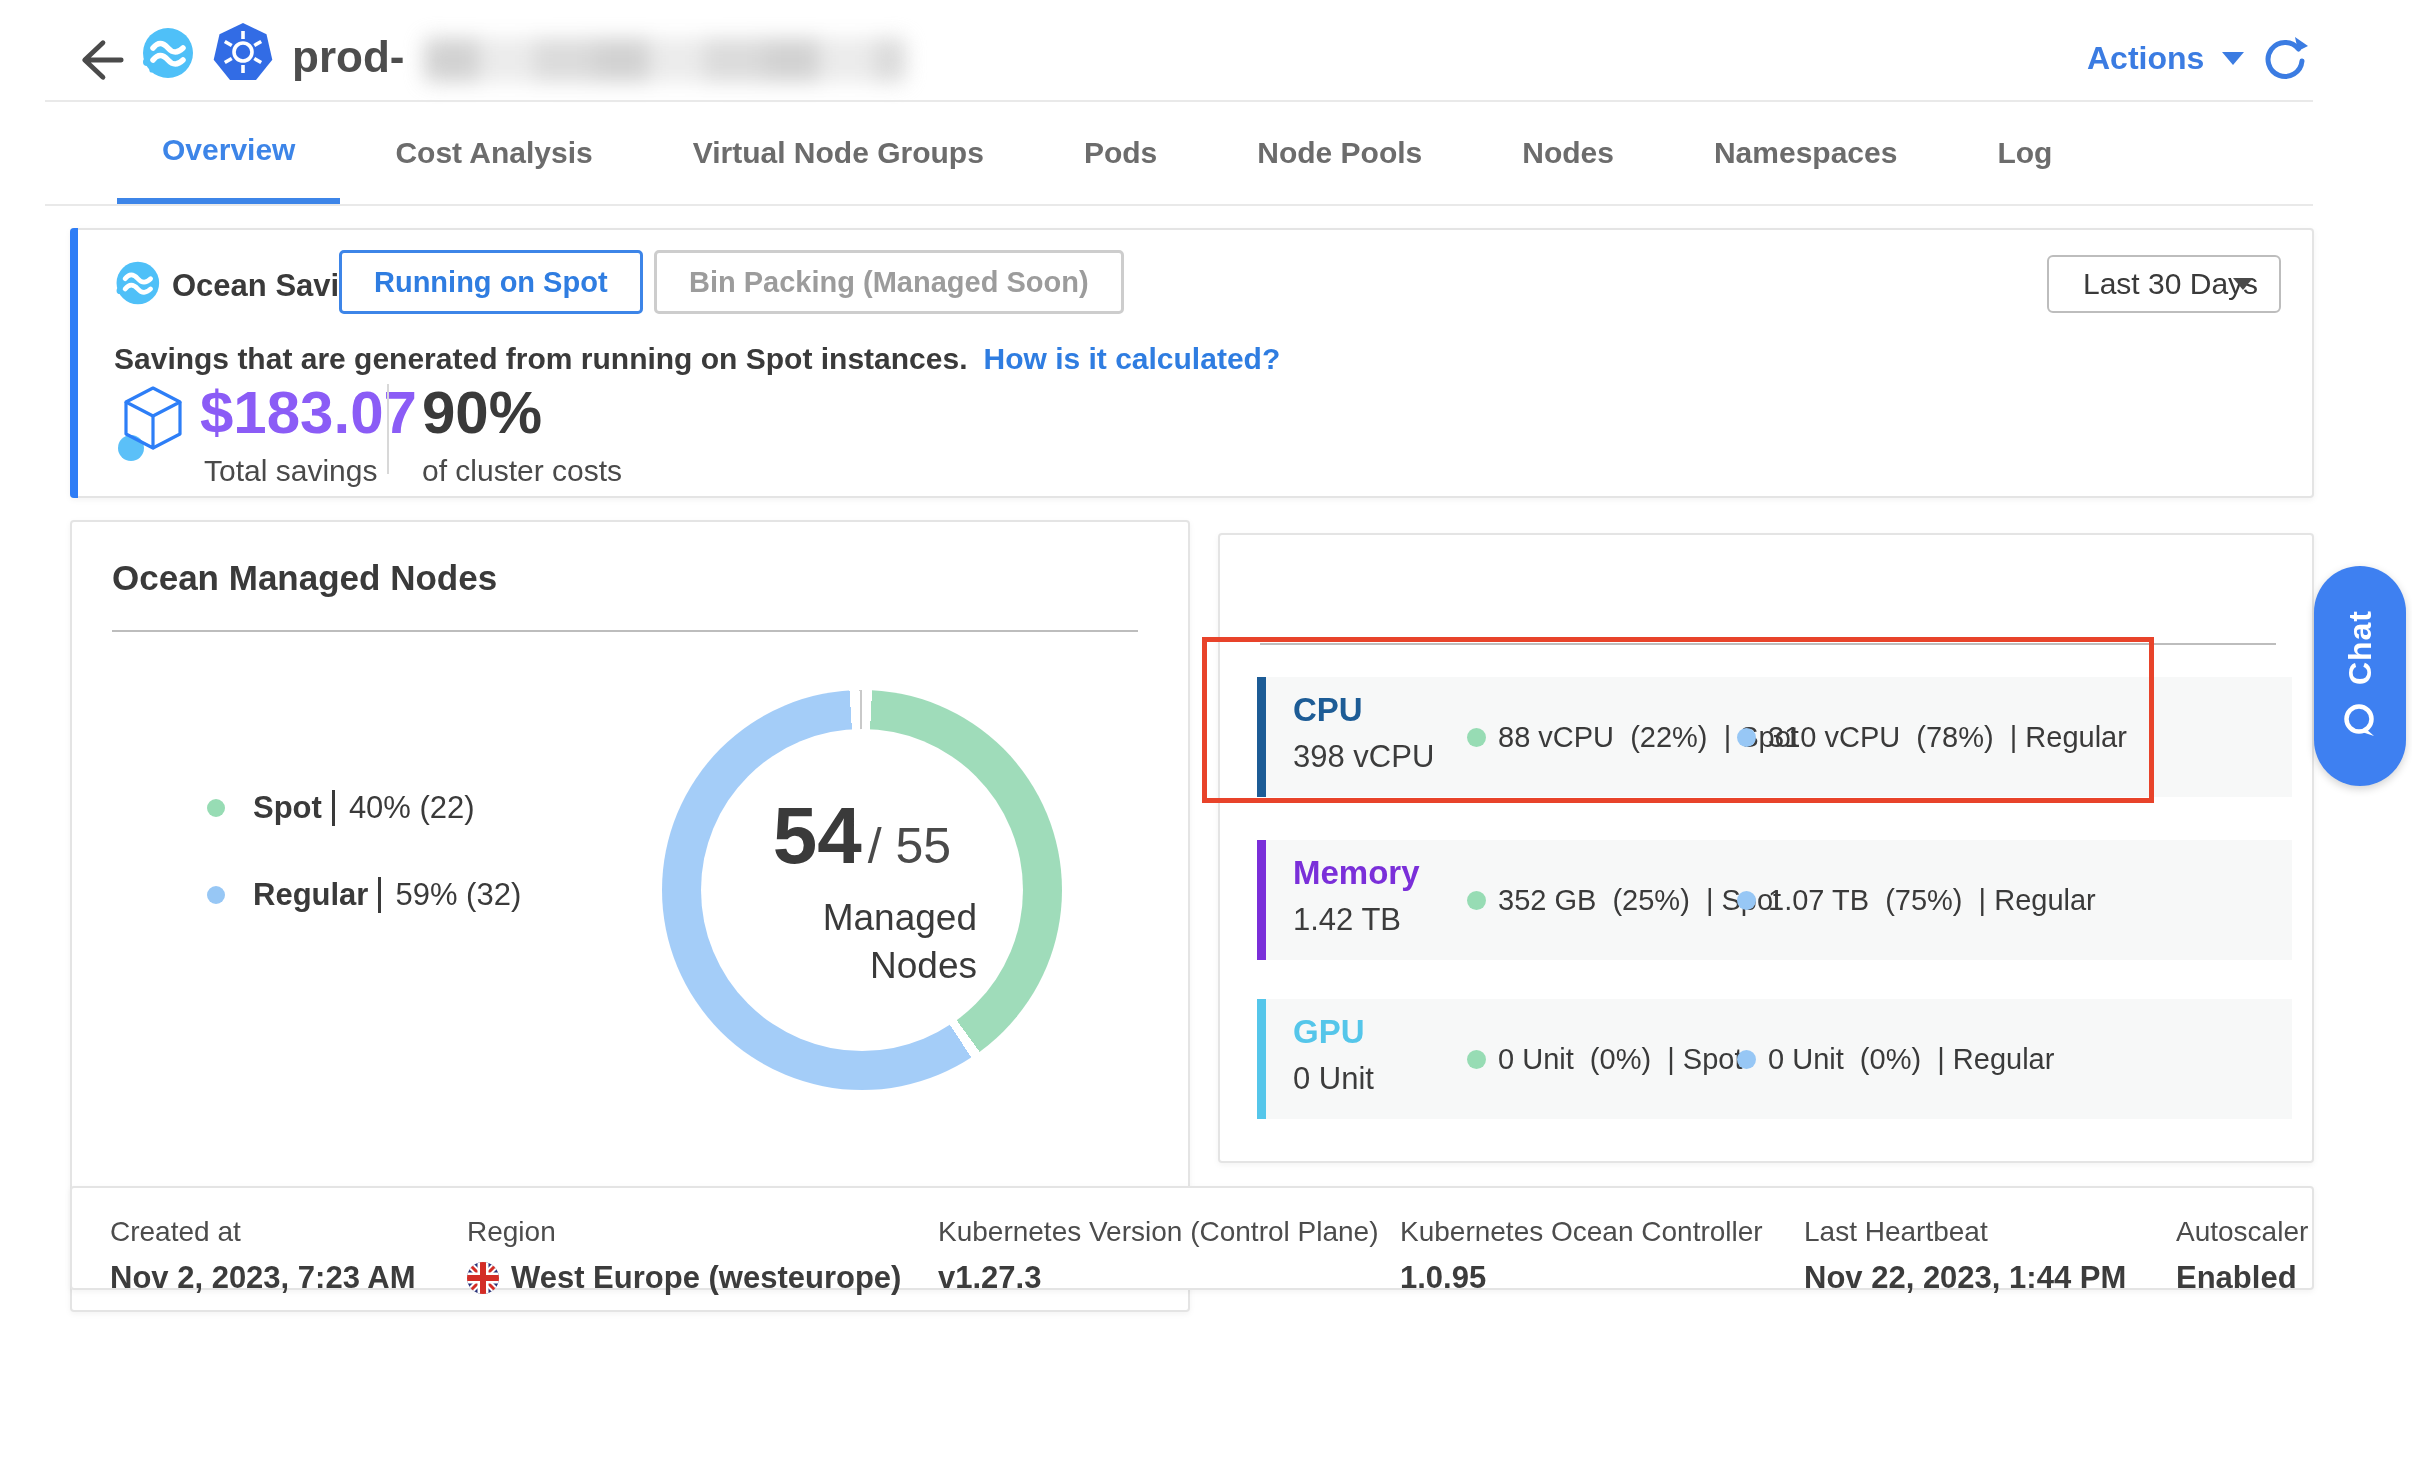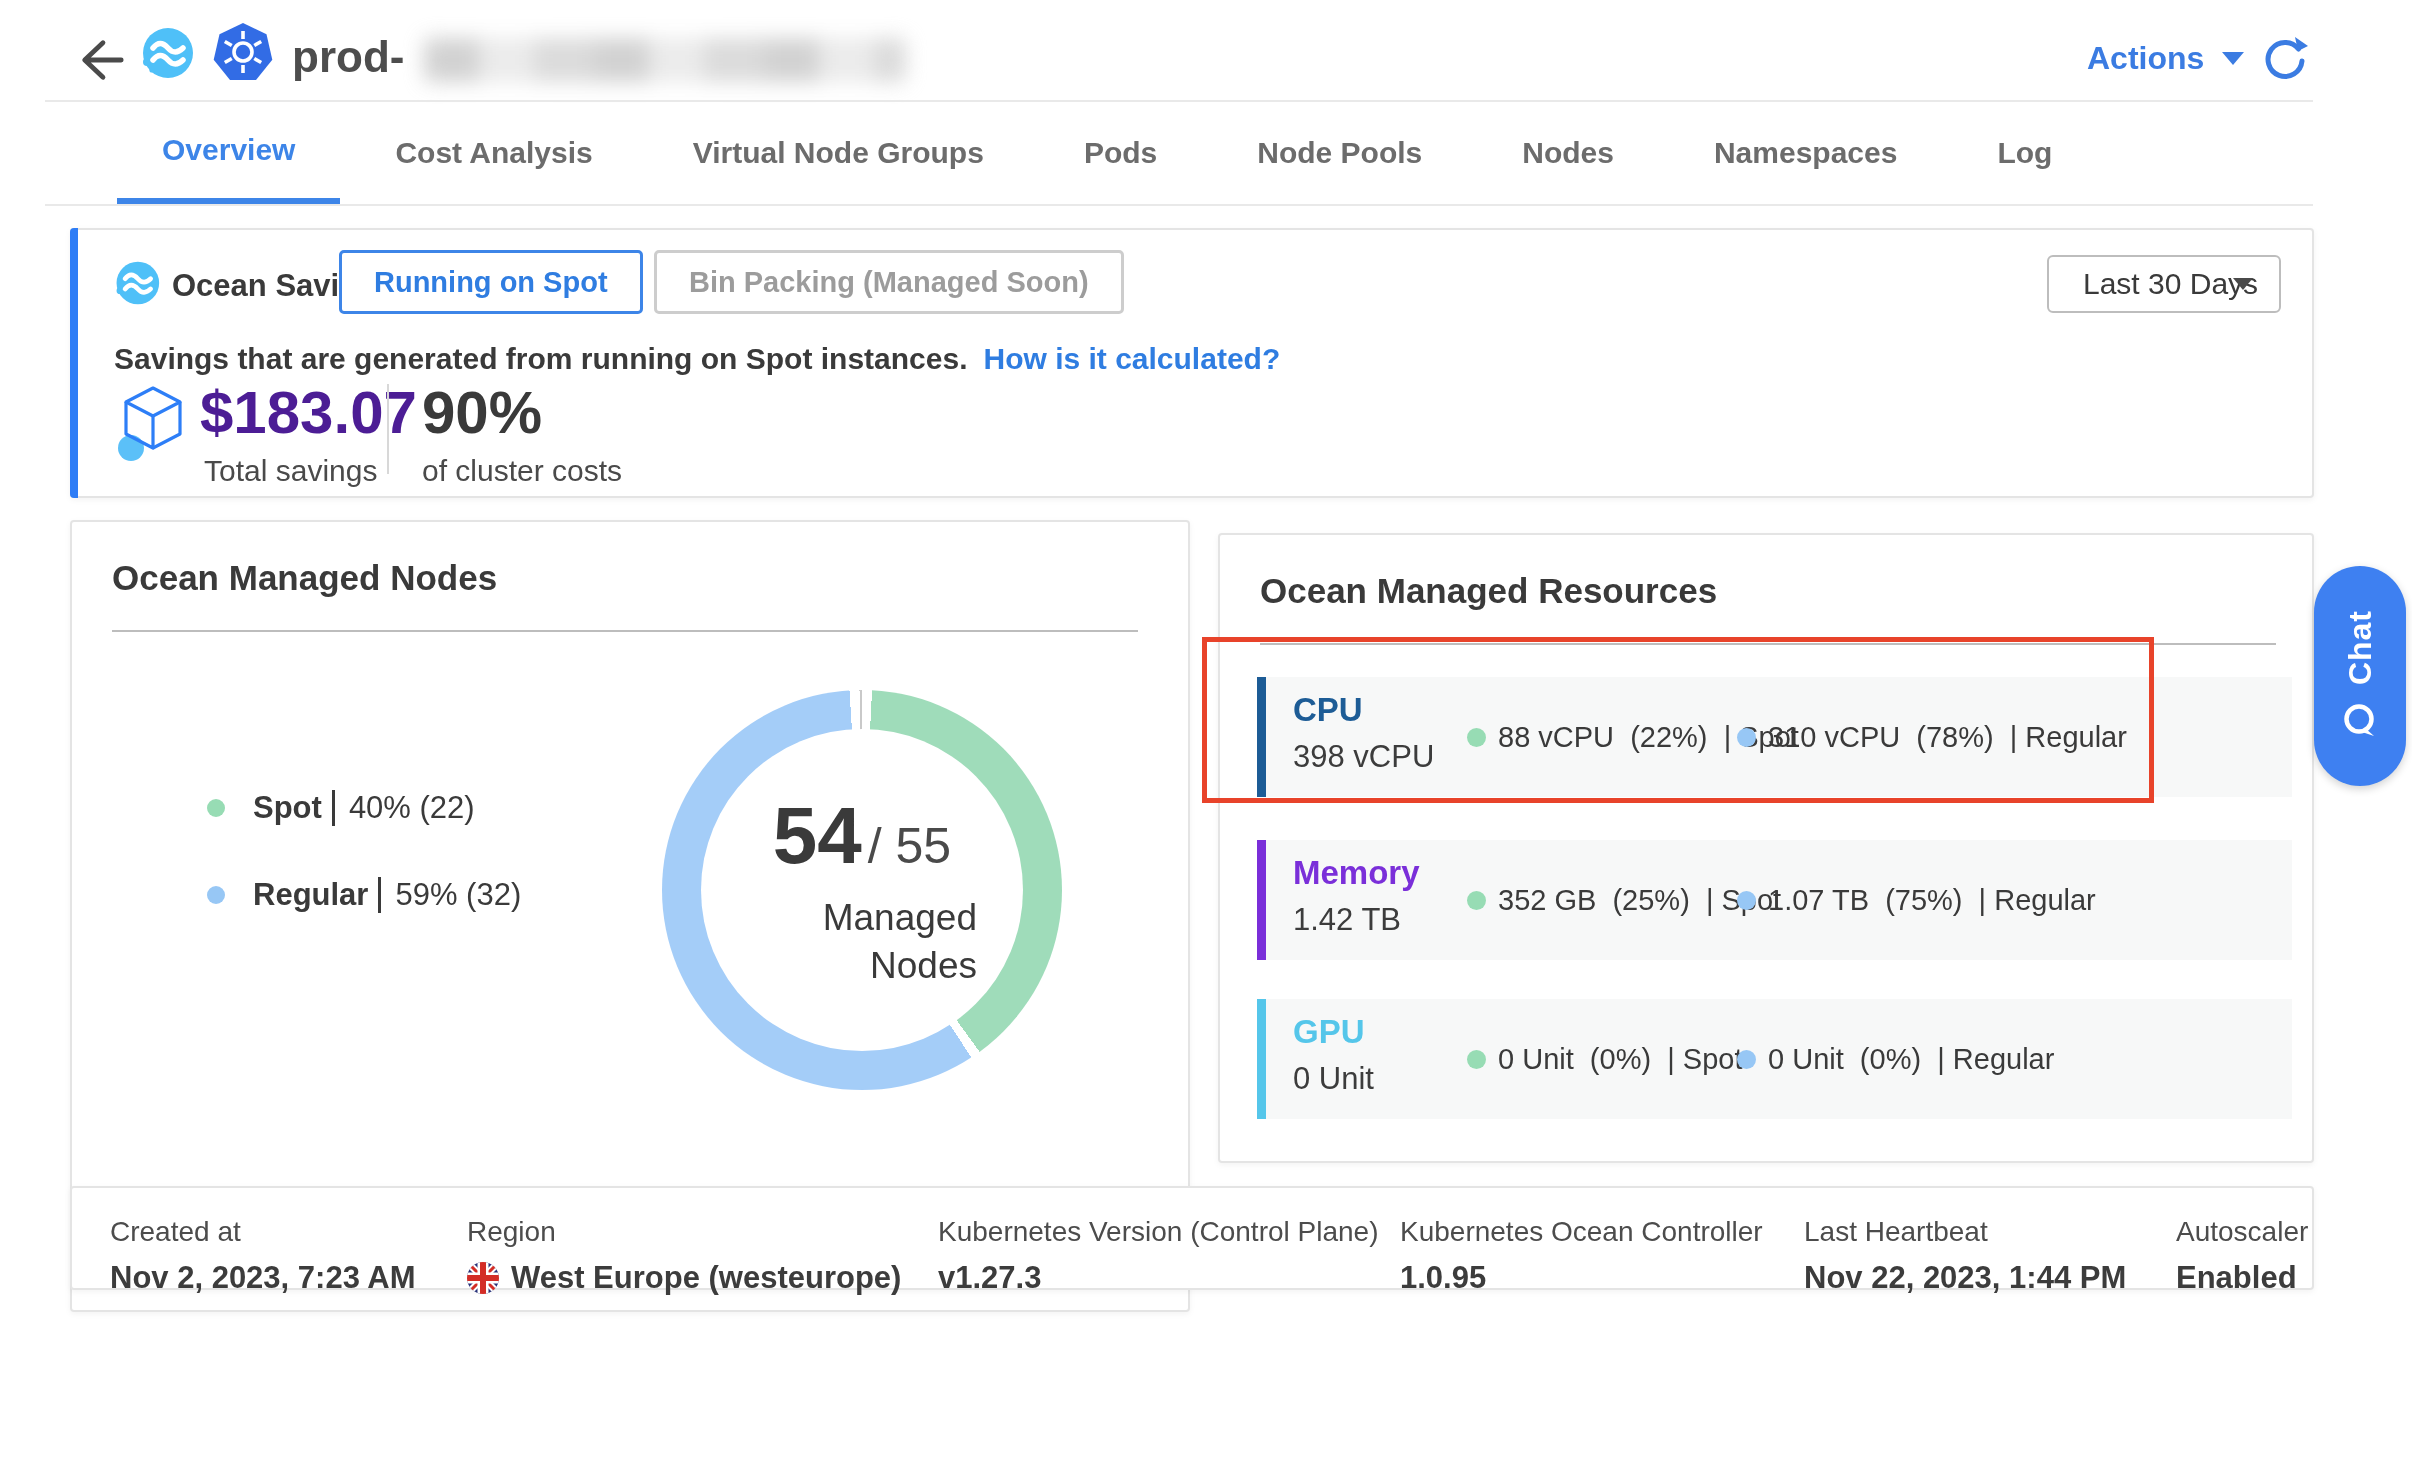--- a/index.html
+++ b/index.html
@@ -42,21 +42,21 @@
   .sv-wave { position:absolute; left:42px; top:30px; width:46px; height:46px; }
   .sv-label { position:absolute; left:100px; top:38px; font-size:31px; font-weight:bold; color:#3a3a3a; white-space:nowrap; }
   .toggle-btn { position:absolute; top:20px; height:64px; display:flex; align-items:center; justify-content:center; padding:0 32px; border-radius:5px; font-size:29px; font-weight:bold; white-space:nowrap; background:#fff; cursor:pointer; }
   .toggle-active { left:267px; border:3px solid #3d85e8; color:#2f7de1; z-index:2; }
   .toggle-disabled { left:582px; border:3px solid #cdcdcd; color:#9c9c9c; }
   .period-select { position:absolute; left:1975px; top:25px; width:234px; height:58px; border:2px solid #bdbdbd; border-radius:6px; font-size:30px; color:#3a3a3a; display:flex; align-items:center; padding-left:34px; cursor:pointer; background:#fff; }
   .period-select .caret { position:absolute; right:26px; color:#4a4a4a; border-top-width:12px; border-left-width:10px; border-right-width:10px; }
   .sv-desc { position:absolute; left:42px; top:112px; font-size:30px; font-weight:bold; color:#3a3a3a; white-space:nowrap; }
   .sv-link { color:#2f7de1; margin-left:16px; cursor:pointer; }
   .sv-cube { position:absolute; left:44px; top:152px; width:72px; height:86px; }
-  .sv-total { position:absolute; left:128px; top:148px; font-size:60px; font-weight:bold; color:#4c1d95; }
+  .sv-total { position:absolute; left:128px; top:148px; font-size:60px; font-weight:bold; color:#8b5cf6; }
   .sv-total-label { position:absolute; left:132px; top:224px; font-size:30px; color:#4a4a4a; }
   .sv-vdiv { position:absolute; left:315px; top:154px; width:2px; height:90px; background:#d8d8d8; }
   .sv-pct { position:absolute; left:350px; top:148px; font-size:60px; font-weight:bold; color:#3a3a3a; }
   .sv-pct-label { position:absolute; left:350px; top:224px; font-size:30px; color:#4a4a4a; }
 
   
   .card-title { position:absolute; left:40px; top:36px; font-size:35px; font-weight:bold; color:#3a3a3a; white-space:nowrap; }
   .card-divider { position:absolute; top:108px; height:2px; background:#bdbdbd; }
 
   
@@ -217,21 +217,20 @@
       <div class="donut-line">
         <span class="donut-value">54</span>
         <span class="donut-total">/ 55</span>
       </div>
       <div class="donut-label">Managed Nodes</div>
     </div>
   </div>
 </div>
 
 <div class="card resources-card">
-  <div class="card-title">Ocean Managed Resources</div>
   <div class="card-divider"></div>
 
   <div class="res-row" style="top:142px;">
     <div class="res-bar" style="background-color: rgb(29, 92, 150);"></div>
     <div class="res-name" style="color: rgb(29, 92, 150);">CPU</div>
     <div class="res-total">398 vCPU</div>
     <div class="res-stat s1">
       <span class="dot-sm" style="background-color: rgb(151, 220, 180);"></span>
       <span class="stat-text">88 vCPU  (22%)  | Spot</span>
     </div>

